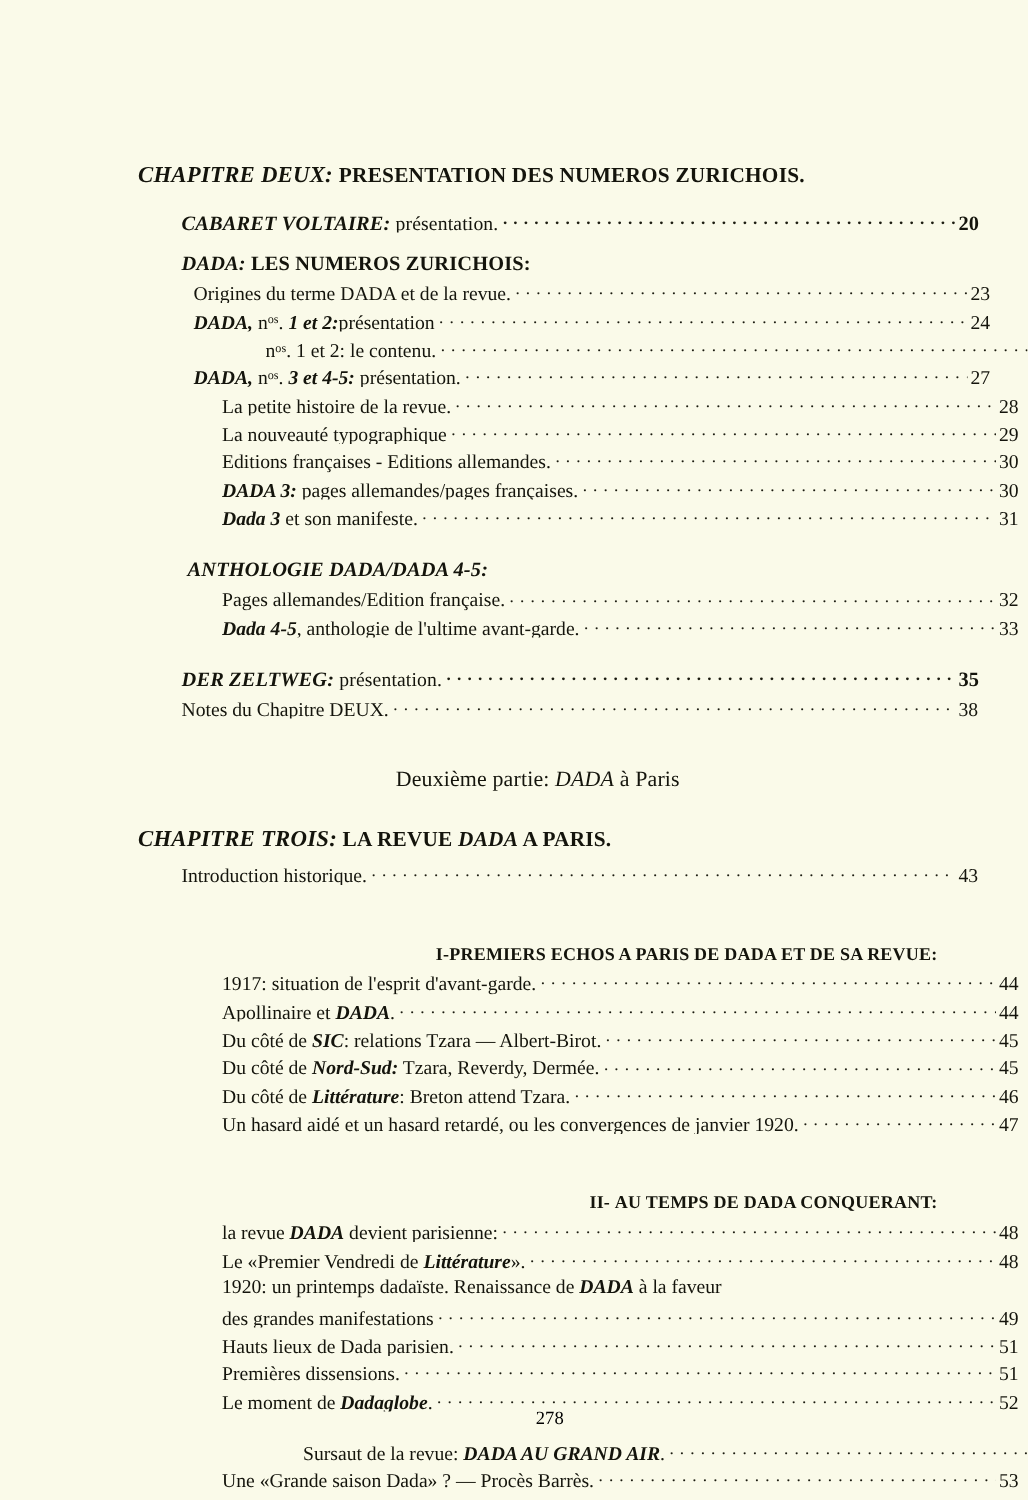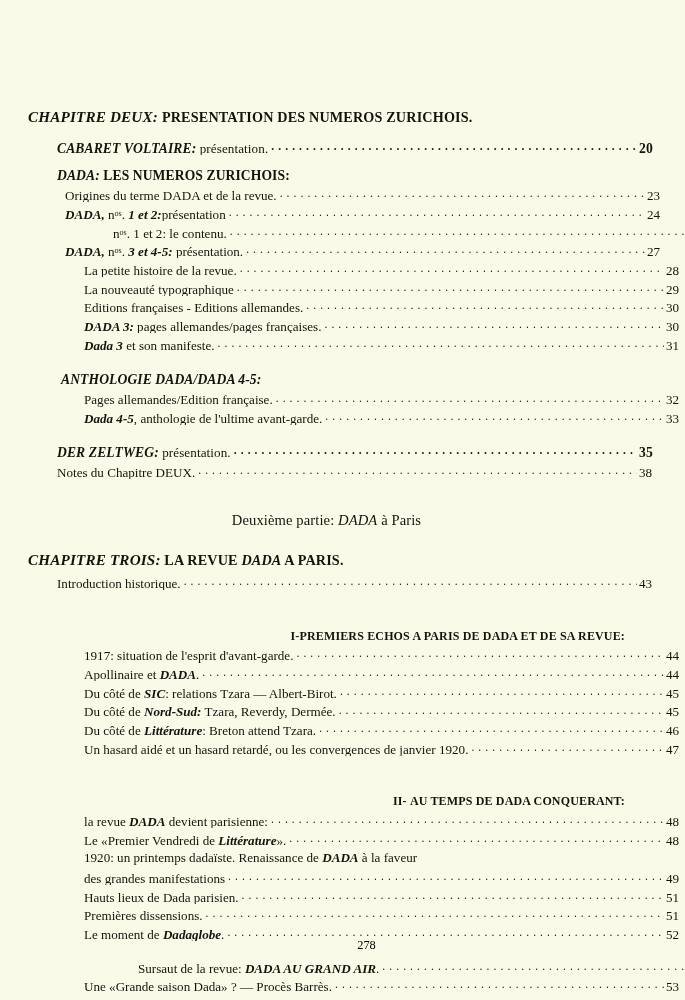--- a/index.html
+++ b/index.html
@@ -16,21 +16,21 @@
     overflow: hidden;
     position: relative;
   }
 
   .page {
     position: absolute;
     left: 0; top: 0;
     width: 685px;
     height: 1000px;
     box-sizing: border-box;
-    padding: 108px 60px 0 28px;
+    padding: 108px 60px 0 92px;
   }
 
   
   .line {
     display: flex;
     align-items: baseline;
     width: 100%;
     line-height: 1.0;
     white-space: nowrap;
   }

